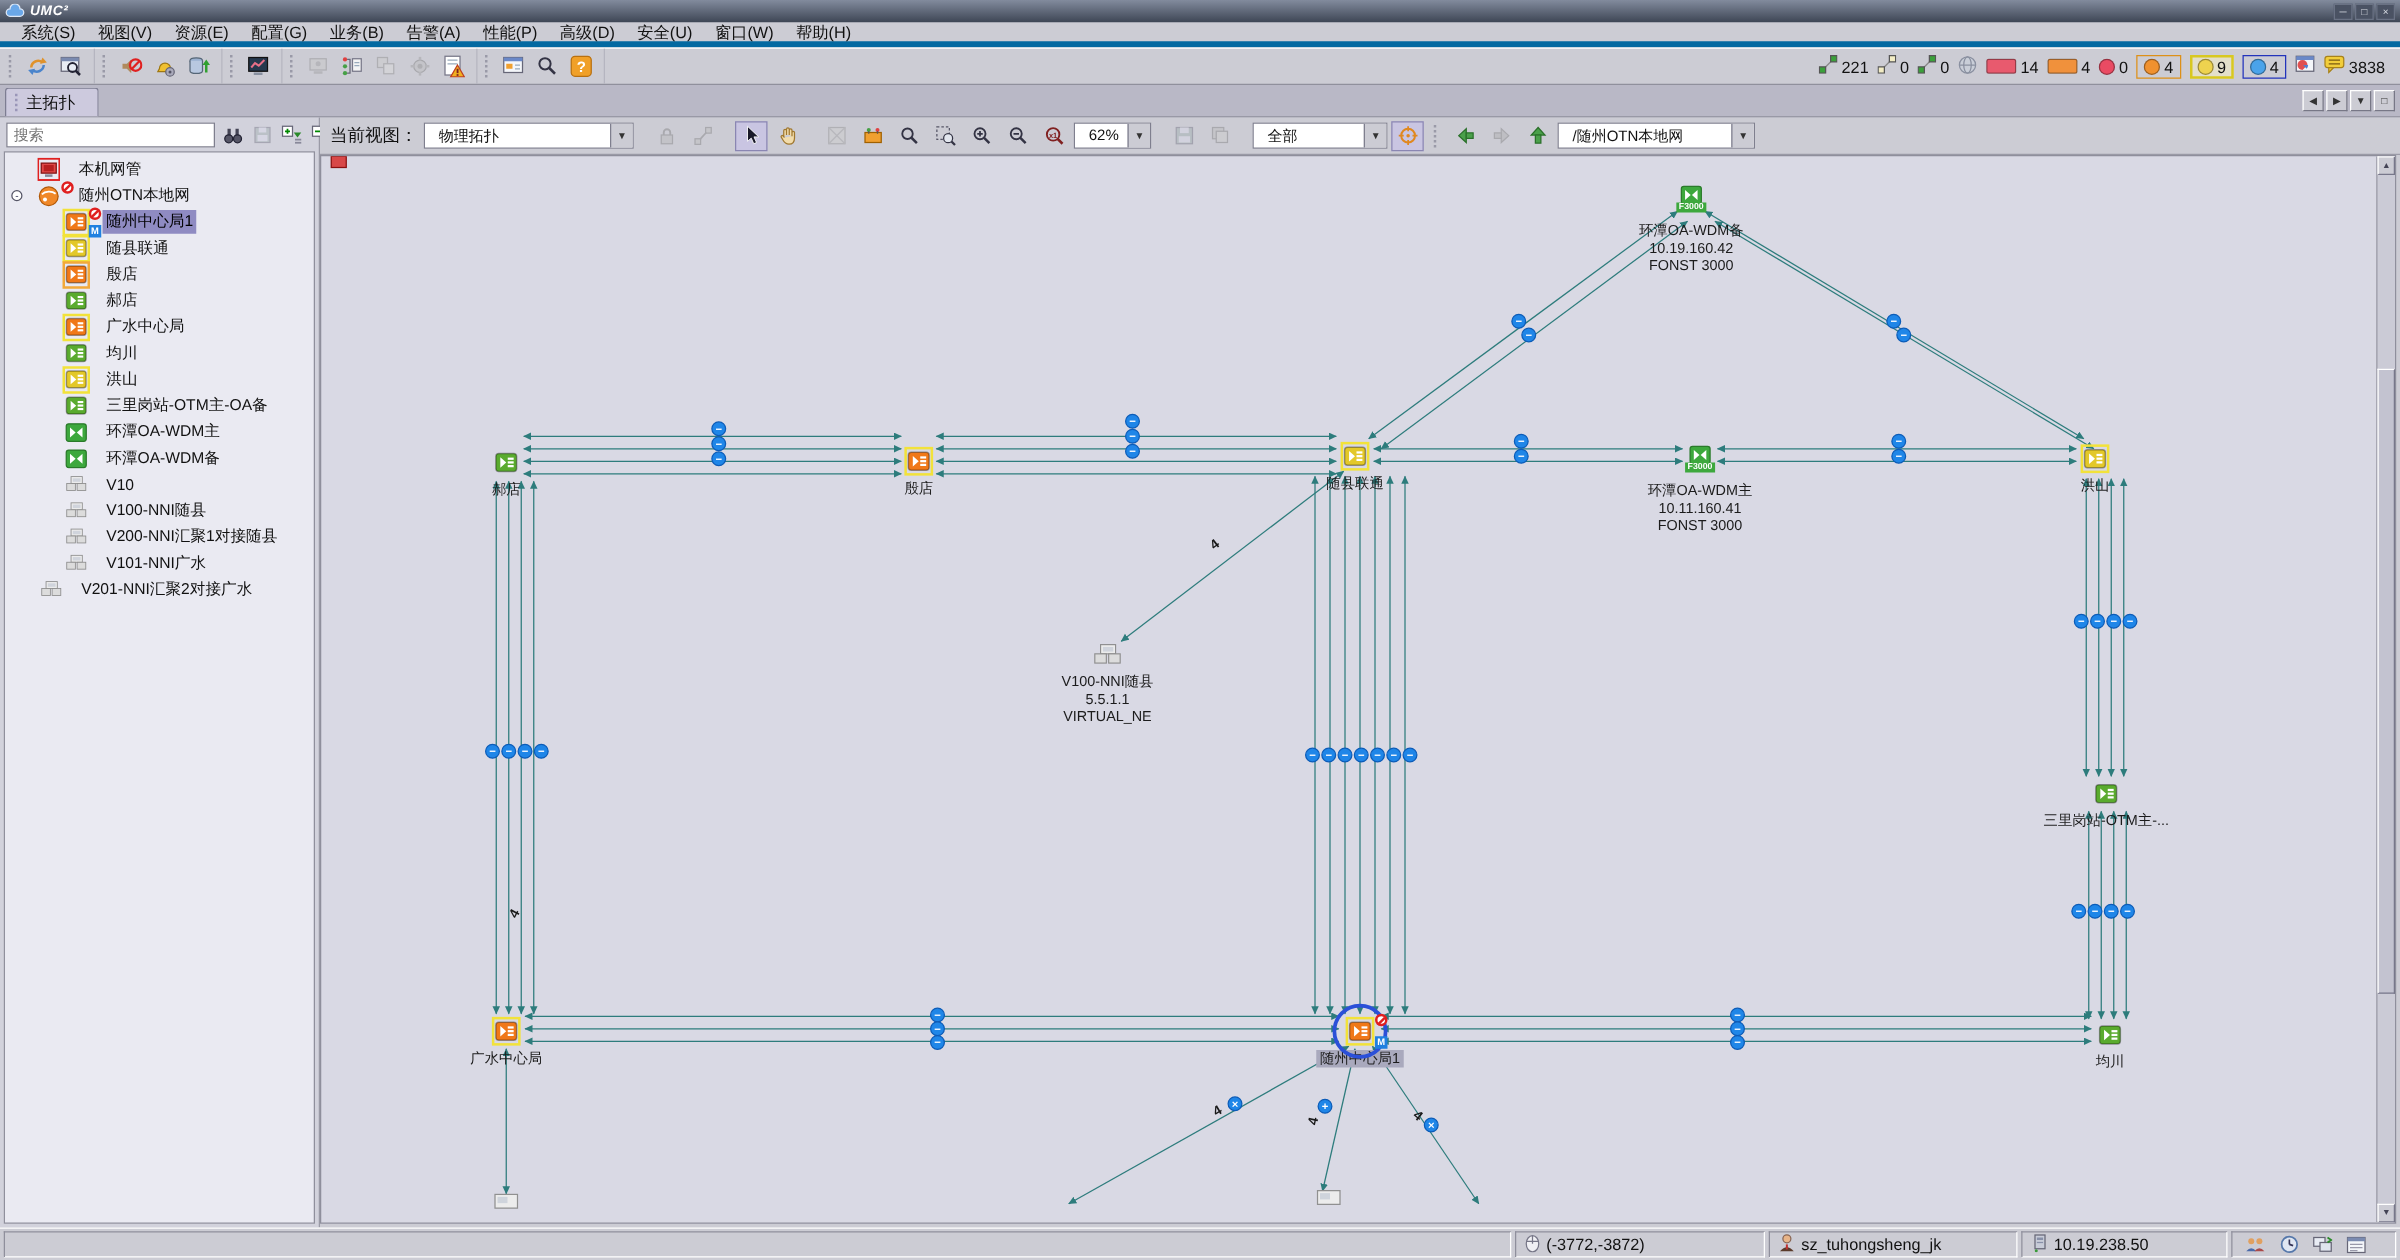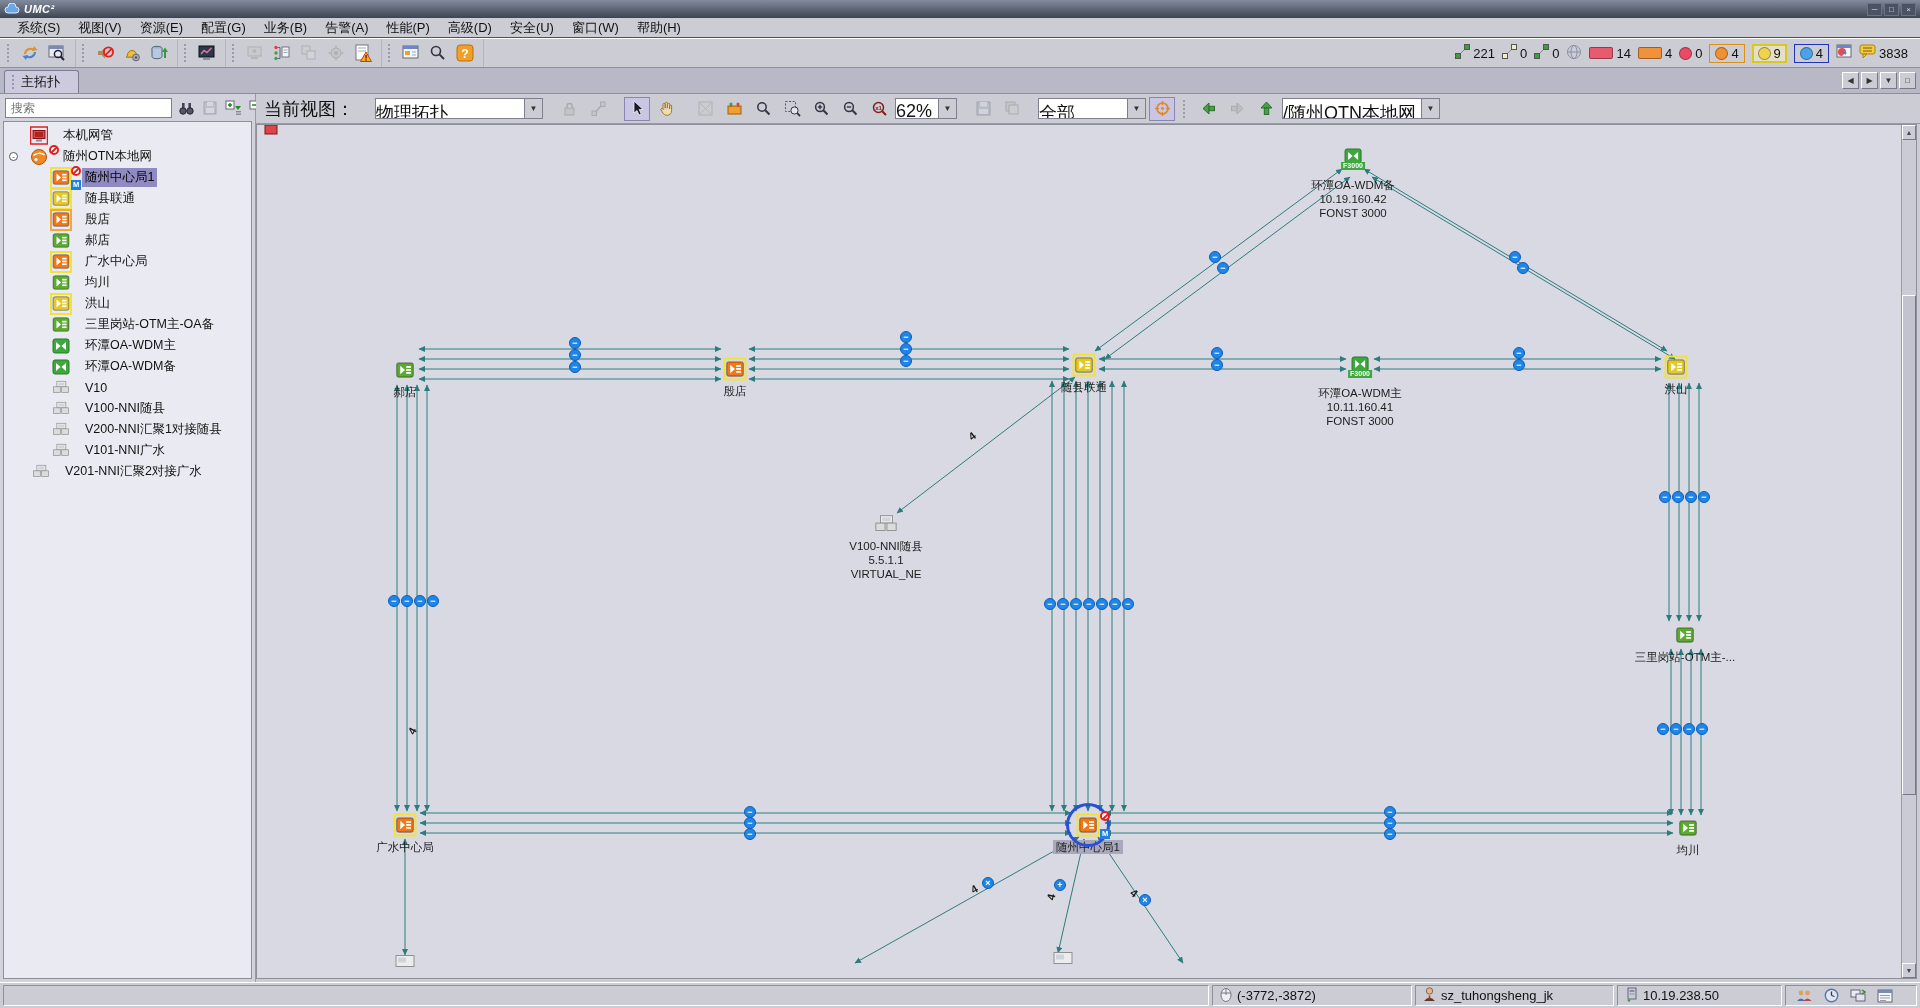--- a/index.html
+++ b/index.html
@@ -8,21 +8,21 @@
 .app{display:flex;flex-direction:column;width:1920px;height:1008px}
 
 
 .titlebar{height:18px;background:linear-gradient(#828b9d,#3d4554);display:flex;align-items:center;padding:0 4px;color:#fff}
 .titlebar .logo{margin-right:4px;display:flex;align-items:center}
 .titlebar .ttext{font-size:11px;font-weight:bold;font-style:italic;letter-spacing:.5px}
 .winbtns{margin-left:auto;display:flex;gap:2px}
 .winbtn{width:15px;height:13px;background:#4a5263;border:1px solid #6a7284;color:#d8dce4;font-size:8px;line-height:11px;text-align:center}
 
 
-.menubar{height:20px;display:flex;align-items:center;background:#ccccd4;border-bottom:1px solid #0369a1;padding:0 8px}
+.menubar{height:20px;display:flex;align-items:center;background:#ccccd4;border-bottom:5px solid #0369a1;padding:0 8px}
 .menu-item{padding:1px 9px;font-size:13px;white-space:nowrap}
 
 
 .toolbar{height:30px;display:flex;align-items:center;background:#ccccd4;border-top:1px solid #fff;border-bottom:1px solid #90909c;padding:0 4px}
 .tgroup{display:flex;align-items:center;height:28px;padding:0 5px 0 2px;margin-right:3px;border-right:1px solid #b5b5c0}
 .thandle{width:4px;height:18px;margin:0 5px 0 1px;border-left:2px dotted #9a9aa8}
 .tbtn{width:27px;height:25px;display:flex;align-items:center;justify-content:center;background:transparent;border:1px solid transparent}
 .tbtn.disabled{opacity:.42}
 .counters{margin-left:auto;display:flex;align-items:center;gap:7px;padding-right:8px;font-size:13px}
 .cnt{display:flex;align-items:center;gap:3px}
@@ -55,23 +55,23 @@
 .trow.selected .tlabel{background:#8f8bc2;color:#000}
 .bforbid{position:absolute;width:10px;height:10px;border-radius:50%;border:2px solid #e02020;background:#fff;z-index:5}
 .bforbid::after{content:"";position:absolute;left:-1px;top:2.5px;width:8px;height:1.6px;background:#e02020;transform:rotate(-45deg)}
 .bm{position:absolute;width:10px;height:10px;background:#2080e0;color:#fff;font-size:7.5px;font-weight:bold;line-height:10px;text-align:center;z-index:5}
 .trow .bforbid{right:-11px;top:-3px}
 .trow .bm{right:-11px;bottom:-3px}
 
 
 .content{flex:1;display:flex;flex-direction:column;min-width:0}
 .ctoolbar{height:30px;display:flex;align-items:center;gap:3px;background:#ccccd4;padding:0 8px;border-bottom:1px solid #9a9aa6}
-.clabel{font-size:18px;margin-right:18px;white-space:nowrap}
+.clabel{font-size:14px;margin-right:2px;white-space:nowrap}
 .combo{display:flex;height:21px;border:1px solid #7f7f8e;background:#fff;align-items:stretch}
-.combo .val{padding:2px 0;font-size:18px;white-space:nowrap;overflow:hidden}
+.combo .val{padding:2px 11px;font-size:12px;white-space:nowrap;overflow:hidden}
 .combo .drop{width:18px;background:#ccccd4;border-left:1px solid #7f7f8e;display:flex;align-items:center;justify-content:center;font-size:8px;color:#333}
 .cbtn{width:26px;height:24px;display:flex;align-items:center;justify-content:center;border:1px solid transparent}
 .cbtn.active{background:#c9c5e2;border-color:#8a86b2}
 .cbtn.disabled{opacity:.4}
 .csep{width:7px}
 .chandle{width:4px;height:18px;margin:0 5px;border-left:2px dotted #9a9aa8}
 
 
 .canvas{flex:1;position:relative;background:#d9d9e4;border:1px solid #8f8f9c;margin:0 3px 3px 0;overflow:hidden}
 .linklayer{position:absolute;left:0;top:0;z-index:1}

